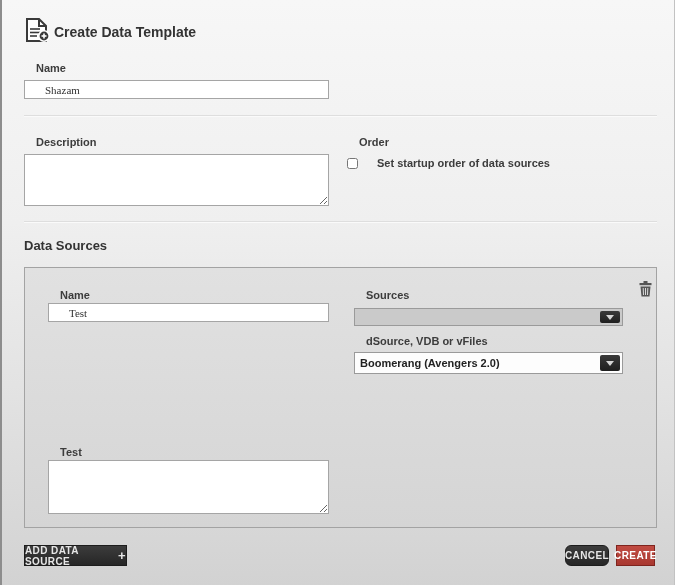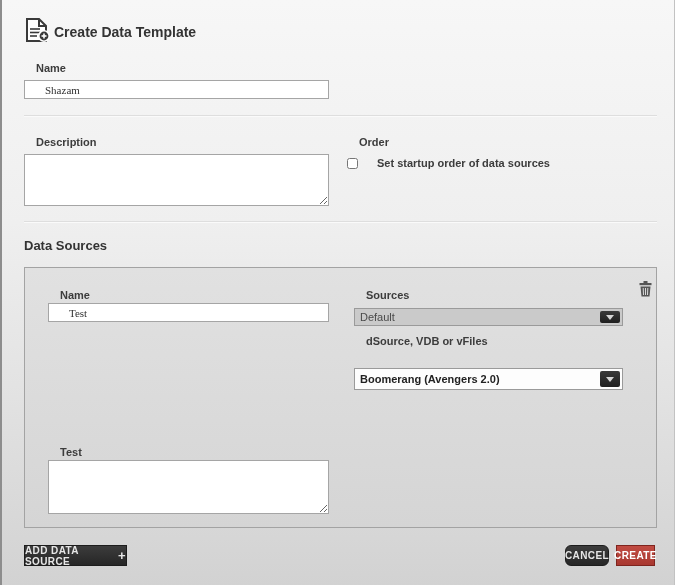--- a/index.html
+++ b/index.html
@@ -110,28 +110,27 @@
 
   <div class="abs heading" style="left:22px; top:238px;">Data Sources</div>
 
   <div class="abs card" style="left:22px; top:267px; width:633px; height:261px;">
 
     <div class="abs label" style="left:23px; top:21px;">Name</div>
     <input type="text" class="abs" style="left: 23px; top: 35px; width: 281px; height: 19px;" value="Test">
 
     <div class="abs label" style="left:329px; top:21px;">Sources</div>
     <div class="select grey" style="left:329px; top:40px; width:269px; height:18px;">
-      <span class="sel-text">Default</span>
       <span class="caret-btn">
           <span class="caret"></span>
         </span>
     </div>
 
     <div class="abs label" style="left:329px; top:67px;">dSource, VDB or vFiles</div>
-    <div class="select white" style="left:329px; top:100px; width:269px; height:22px;">
+    <div class="select white" style="left:329px; top:84px; width:269px; height:22px;">
       <span class="sel-text">Boomerang (Avengers 2.0)</span>
       <span class="caret-btn">
           <span class="caret"></span>
         </span>
     </div>
 
     <svg class="abs trash" style="left:614px; top:13px;" width="13" height="16" viewBox="0 0 13 16">
       <rect x="4.5" y="0" width="4" height="2" fill="#555"></rect>
       <rect x="0.5" y="2" width="12" height="2.2" fill="#555"></rect>
       <path d="M1.5 5.5 h10 l-1 10 h-8 z" fill="#555"></path>

